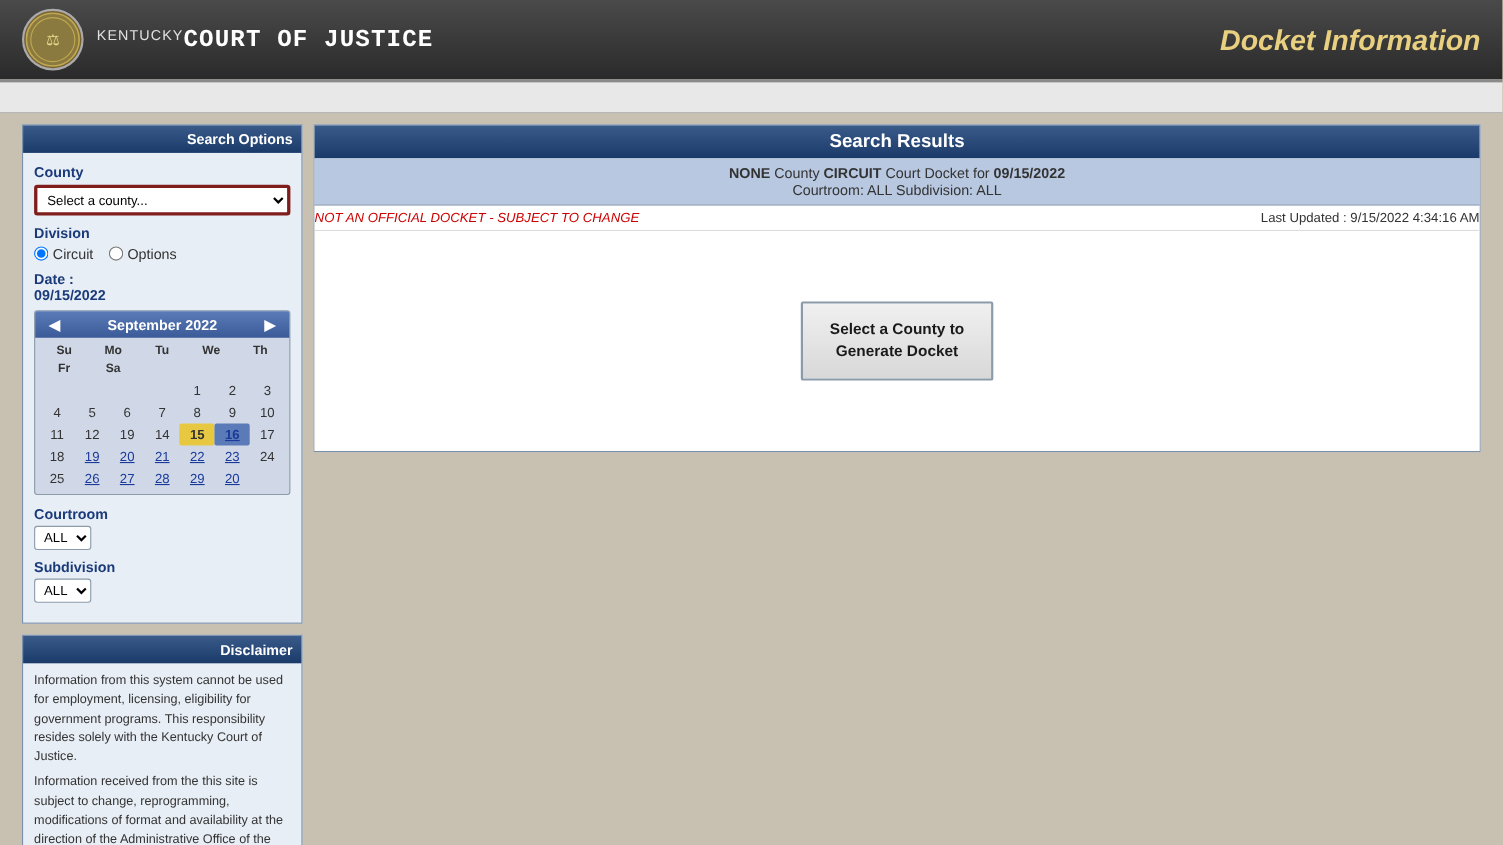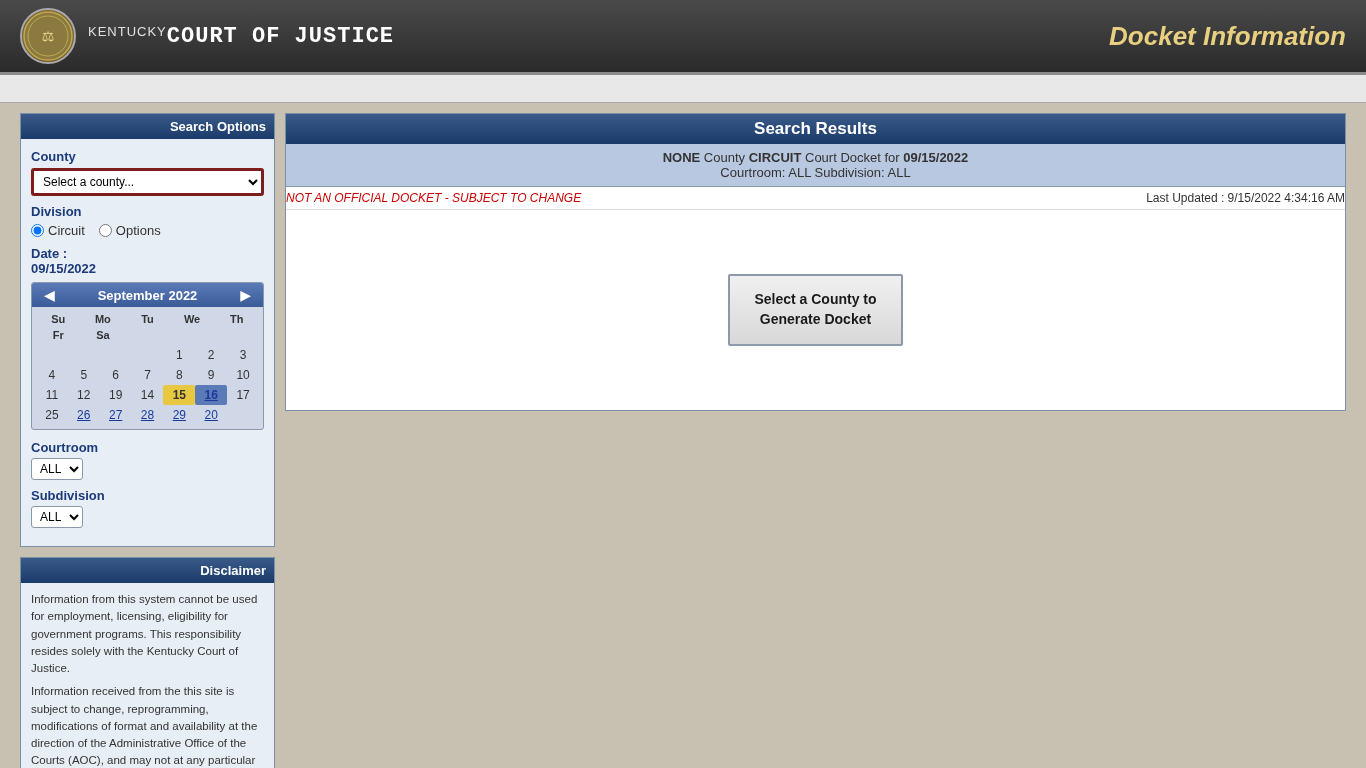--- a/index.html
+++ b/index.html
@@ -412,20 +412,29 @@
             <div class="cal-week">
               <span class="cal-day">11</span>
               <span class="cal-day">12</span>
               <span class="cal-day">19</span>
               <span class="cal-day">14</span>
               <span class="cal-day today">15</span>
               <span class="cal-day selected link">16</span>
               <span class="cal-day">17</span>
             </div>
 
+            <div class="cal-week">
+              <span class="cal-day">18</span>
+              <span class="cal-day link">19</span>
+              <span class="cal-day link">20</span>
+              <span class="cal-day link">21</span>
+              <span class="cal-day link">22</span>
+              <span class="cal-day link">23</span>
+              <span class="cal-day">24</span>
+            </div>
 
             <div class="cal-week">
               <span class="cal-day">25</span>
               <span class="cal-day link">26</span>
               <span class="cal-day link">27</span>
               <span class="cal-day link">28</span>
               <span class="cal-day link">29</span>
               <span class="cal-day link">20</span>
               <span class="cal-day empty"></span>
             </div>

